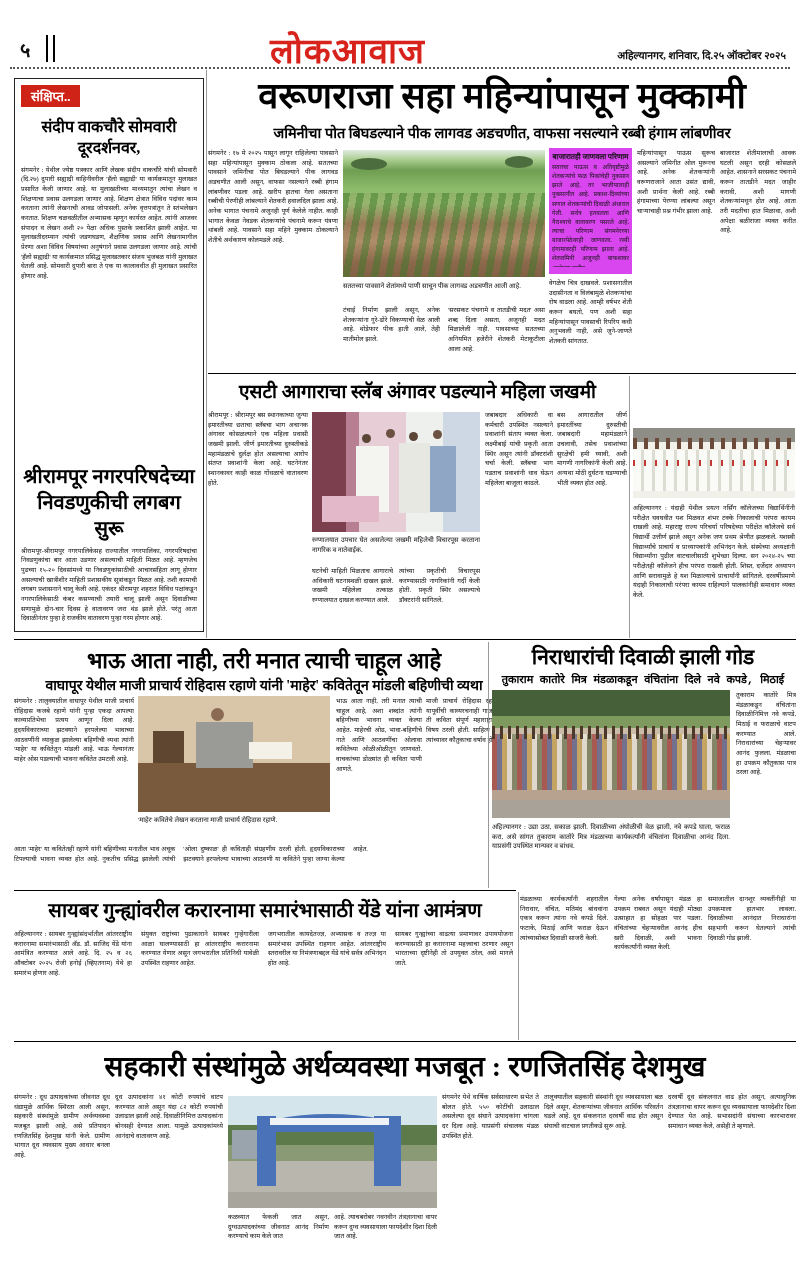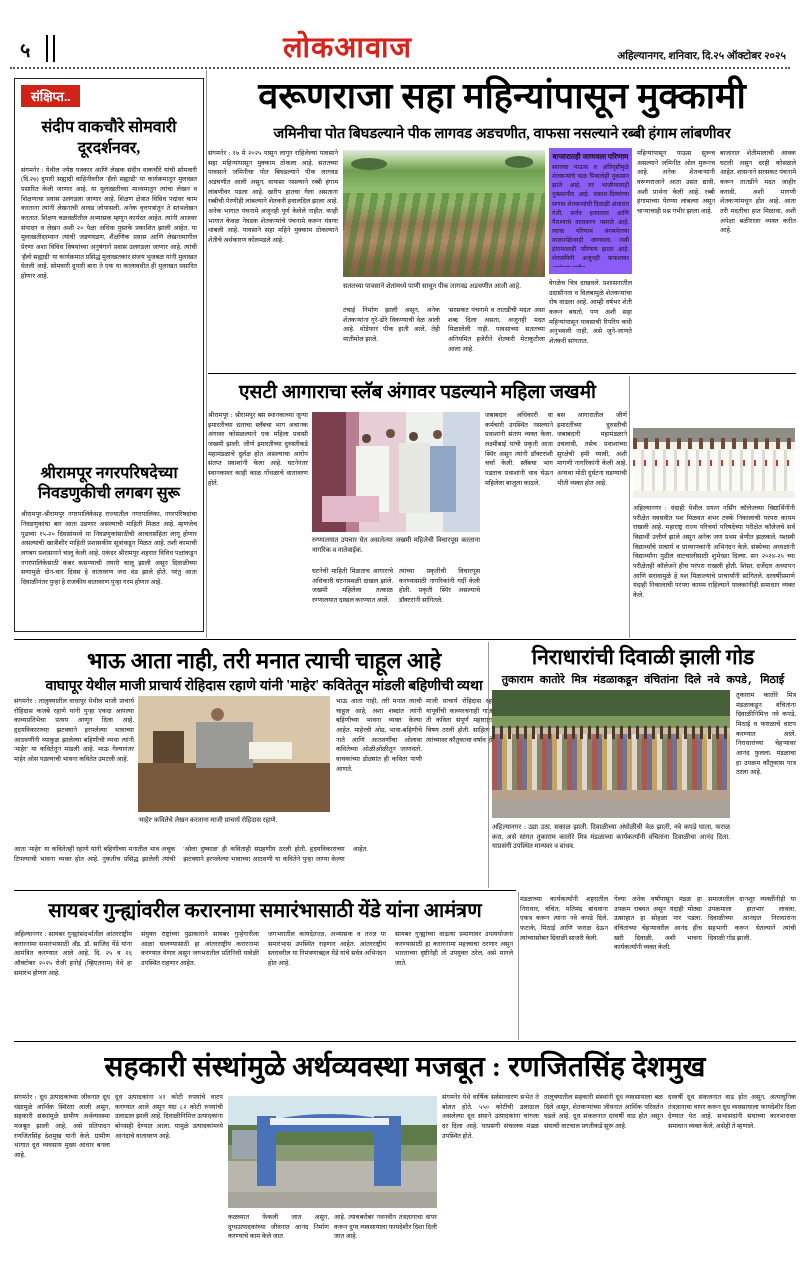--- a/index.html
+++ b/index.html
@@ -15,29 +15,29 @@
   .photo{overflow:hidden;position:absolute;}
   .cols3{column-count:3;column-gap:8px;}
 </style>
 </head>
 <body>
 
 <div class="page">
 
   <div class="abs" style="left:20px;top:36px;font-size:20px;font-weight:bold;">५</div>
   <div class="abs" style="left:46px;top:35px;height:27px;width:5px;border-left:2px solid #000;border-right:2px solid #000;"></div>
-  <div class="abs hl" style="left:0;top:26px;width:695px;font-size:29px;color:#d8231c;letter-spacing:1px;">लोकआवाज</div>
+  <div class="abs hl" style="left:0;top:26px;width:695px;font-size:35px;color:#d8231c;letter-spacing:1px;">लोकआवाज</div>
   <div class="abs" style="right:14px;top:48px;font-size:10.5px;font-weight:bold;">अहिल्यानगर, शनिवार, दि.२५ ऑक्टोबर २०२५</div>
   <div class="abs" style="left:10px;top:67px;width:780px;border-top:2px dotted #555;"></div>
 
   <div class="abs" style="left:14px;top:78px;width:190px;height:554px;border:1.5px solid #222;padding:6px;box-sizing:border-box;">
     <div style="display:inline-block;background:#d02318;color:#fff;font-weight:bold;font-size:13px;padding:2px 10px;margin-bottom:6px;">संक्षिप्त..</div>
     <div class="hl" style="font-size:16px;line-height:1.3;margin:4px 0 6px 0;">संदीप वाकचौरे सोमवारी दूरदर्शनवर,</div>
     <div class="bt" style="height:292px;">संगमनेर : येथील ज्येष्ठ पत्रकार आणि लेखक संदीप वाकचौरे यांची सोमवारी (दि.२७) दुपारी सह्याद्री वाहिनीवरील 'हॅलो सह्याद्री' या कार्यक्रमातून मुलाखत प्रसारित केली जाणार आहे. या मुलाखतीच्या माध्यमातून त्यांचा लेखन व शिक्षणाचा प्रवास उलगडला जाणार आहे. शिक्षण क्षेत्रात विविध पदांवर काम करताना त्यांनी लेखनाची आवड जोपासली. अनेक वृत्तपत्रांतून ते स्तंभलेखन करतात. शिक्षण चळवळीतील अभ्यासक म्हणून कार्यरत आहेत. त्यांनी आजवर संपादन व लेखन अशी २० पेक्षा अधिक पुस्तके प्रकाशित झाली आहेत. या मुलाखतीदरम्यान त्यांची जडणघडण, शैक्षणिक प्रवास आणि लेखनामागील प्रेरणा अशा विविध विषयांच्या अनुषंगाने प्रवास उलगडला जाणार आहे. त्यांची 'हॅलो सह्याद्री' या कार्यक्रमात प्रसिद्ध मुलाखतकार संजय भुजबळ यांनी मुलाखत घेतली आहे. सोमवारी दुपारी बारा ते एक या कालावधीत ही मुलाखत प्रसारित होणार आहे.</div>
-    <div class="hl" style="font-size:16px;line-height:1.3;margin:6px 0 5px 0;">श्रीरामपूर नगरपरिषदेच्या निवडणुकीची लगबग सुरू</div>
+    <div class="hl" style="font-size:20px;line-height:1.3;margin:6px 0 5px 0;">श्रीरामपूर नगरपरिषदेच्या निवडणुकीची लगबग सुरू</div>
     <div class="bt" style="height:128px;">श्रीरामपूर-श्रीरामपूर नगरपालिकेसह राज्यातील नगरपालिका, नगरपरिषदांचा निवडणुकांचा बार आता उडणार असल्याची माहिती मिळत आहे. म्हणजेच पुढच्या १५-२० दिवसांमध्ये या निवडणुकांसाठीची आचारसंहिता लागू होणार असल्याची खात्रीशीर माहिती प्रशासकीय सूत्रांकडून मिळत आहे. तशी कामाची लगबग प्रशासनाने चालू केली आहे. एकंदर श्रीरामपूर शहरात विविध पक्षांकडून नगरपालिकेसाठी कंबर कसण्याची तयारी चालू झाली असून दिवाळीच्या सणामुळे दोन-चार दिवस हे वातावरण जरा थंड झाले होते. परंतु आता दिवाळीनंतर पुन्हा हे राजकीय वातावरण पुन्हा गरम होणार आहे.</div>
   </div>
   <div class="abs vline" style="left:206px;top:70px;height:568px;"></div>
 
   <div class="abs" style="left:208px;top:70px;width:588px;height:303px;">
     <div class="hl nowrap" style="position:absolute;left:0;top:52px;width:588px;font-size:14.5px;">जमिनीचा पोत बिघडल्याने पीक लागवड अडचणीत, वाफसा नसल्याने रब्बी हंगाम लांबणीवर</div>
     <div class="hl nowrap" style="position:absolute;left:0;top:0;width:588px;font-size:36px;">वरूणराजा सहा महिन्यांपासून मुक्कामी</div>
 
     <div class="bt abs" style="left:0;top:78px;width:130px;height:225px;">संगमनेर : १७ मे २०२५ पासून लागून राहिलेल्या पावसाने सहा महिन्यांपासून मुक्काम ठोकला आहे. सततच्या पावसाने जमिनीचा पोत बिघडल्याने पीक लागवड अडचणीत आली असून, वाफसा नसल्याने रब्बी हंगाम लांबणीवर पडला आहे. खरीप हातचा गेला असताना रब्बीची पेरणीही लांबल्याने शेतकरी हवालदिल झाला आहे. अनेक भागात पंचनामे अजूनही पूर्ण केलेले नाहीत. काही भागात केवळ नेवडक शेतकऱ्यांचे पंचनामे करून यंत्रणा थांबली आहे. पावसाने सहा महिने मुक्काम ठोकल्याने शेतीचे अर्थकारण कोलमडले आहे.</div>
 
@@ -45,21 +45,21 @@
          background:linear-gradient(180deg,#dfeadf 0%,#a8cc8d 8%,#6f9e52 16%,#8abb68 30%,#96c273 42%,#9b7d5b 58%,#b4936e 72%,#8a684a 88%,#7d5e42 100%);">
       <div style="position:absolute;left:0;top:34%;width:100%;height:66%;
            background:repeating-linear-gradient(100deg,rgba(70,120,45,0.55) 0 7px,rgba(150,110,80,0.15) 7px 14px);"></div>
       <div style="position:absolute;left:4%;top:6%;width:18%;height:10%;background:#4c6e3e;border-radius:50%;"></div>
       <div style="position:absolute;right:6%;top:5%;width:14%;height:9%;background:#4c6e3e;border-radius:50%;"></div>
     </div>
     <div class="cap abs" style="left:135px;top:211px;width:202px;height:21px;">सततच्या पावसाने शेतांमध्ये पाणी साचून पीक लागवड अडचणीत आली आहे.</div>
     <div class="bt abs" style="left:135px;top:235px;width:97px;height:68px;">टंचाई निर्माण झाली असून, अनेक शेतकऱ्यांना गुरे-ढोरे विकण्याची वेळ आली आहे. थोडेफार पीक हाती आले, तेही मातीमोल झाले.</div>
     <div class="bt abs" style="left:240px;top:235px;width:97px;height:68px;">'सरसकट पंचनामे व तातडीची मदत' असा शब्द दिला असता, अजूनही मदत मिळालेली नाही. पावसाच्या सततच्या अनियमित हजेरीने शेतकरी मेटाकुटीला आला आहे.</div>
 
-    <div class="abs" style="left:341px;top:78px;width:83px;height:126px;background:#8b5cf6;padding:3px;box-sizing:border-box;">
+    <div class="abs" style="left:341px;top:78px;width:83px;height:126px;background:#d946ef;padding:3px;box-sizing:border-box;">
       <div style="font-size:7.3px;font-weight:bold;text-align:center;margin-bottom:2px;">बाजारातही जाणवला परिणाम</div>
       <div class="bt" style="font-size:6.1px;height:104px;">सततचा पाऊस व अतिवृष्टीमुळे शेतकऱ्यांचे फळ पिकांचेही नुकसान झाले आहे, तर भाजीपालाही नुकसानीत आहे. प्रकाश-दिव्यांच्या सणात शेतकऱ्यांची दिवाळी अंधारात गेली. सर्वत्र हतबलता आणि नैराश्याचे वातावरण पसरले आहे. त्याचा परिणाम संगमनेरच्या बाजारपेठेवरही जाणवला. रब्बी हंगामावरही परिणाम झाला आहे. शेतजमिनी अजूनही वाफशावर आलेल्या नाहीत.</div>
     </div>
     <div class="bt abs" style="left:341px;top:208px;width:83px;height:95px;">वेगळेच चित्र दाखवले. प्रशासनातील उदासीनता व विलंबामुळे शेतकऱ्यांचा रोष वाढला आहे. आम्ही वर्षभर शेती करून बघतो, पण अशी सहा महिन्यांपासून पावसाची रिपरिप कधी अनुभवली नाही, असे जुने-जाणते शेतकरी सांगतात.</div>
 
     <div class="bt abs" style="left:429px;top:78px;width:78px;height:225px;">महिन्यांपासून पाऊस सुरूच असल्याने जमिनीत ओल मुरूनच आहे. अनेक शेतकऱ्यांनी वरूणराजाने आता उसंत द्यावी, अशी प्रार्थना केली आहे. रब्बी हंगामाच्या पेरण्या लांबल्या असून चाऱ्याचाही प्रश्न गंभीर झाला आहे.</div>
     <div class="bt abs" style="left:512px;top:78px;width:76px;height:225px;">बाजारात शेतीमालाची आवक घटली असून दरही कोसळले आहेत. शासनाने सरसकट पंचनामे करून तातडीने मदत जाहीर करावी, अशी मागणी शेतकऱ्यांमधून होत आहे. आता तरी मदतीचा हात मिळावा, अशी अपेक्षा बळीराजा व्यक्त करीत आहे.</div>
   </div>
   <div class="abs hline" style="left:208px;top:373px;width:588px;"></div>
 

